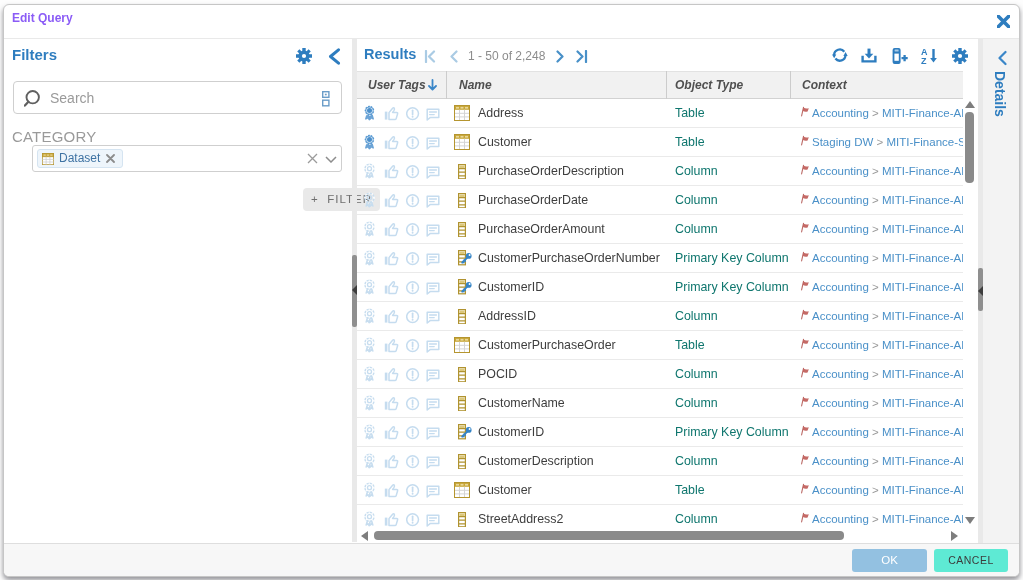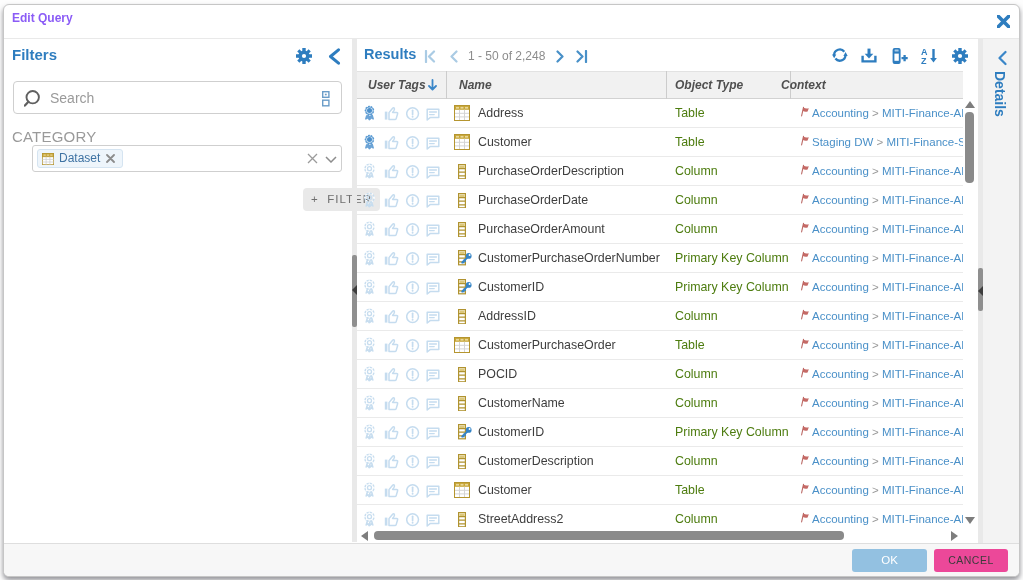--- a/index.html
+++ b/index.html
@@ -29,40 +29,40 @@
   #resultsTitle { left:364px; top:46px; font-size:14.5px; font-weight:bold; color:#2e7dbf; }
   #pageLabel { left:468px; top:49px; font-size:12px; font-weight:normal; color:#8c8c8c; }
   
   #thead { left:357px; top:71px; width:606px; height:28px; background:#f1f1f1;
      border-top:1px solid #e2e2e2; border-bottom:1px solid #d2d2d2; }
   .thsep { top:71px; width:1px; height:28px; background:#cccccc; }
   .th { top:78px; font-size:12px; font-weight:bold; color:#4f4f4f;font-style:italic; }
   #rows { left:357px; top:99px; width:606px; height:432px; overflow:hidden; }
   .row { position:absolute; left:0; width:606px; height:29px; border-bottom:1px solid #eaeaea; }
   .nameTxt { position:absolute; left:121px; top:7px; font-size:12.4px; color:#3e3e3e; }
-  .typeTxt { position:absolute; left:318px; top:7px; font-size:12.4px; color:#4d7c0f; }
+  .typeTxt { position:absolute; left:318px; top:7px; font-size:12.4px; color:#0f766e; }
   .ctx { position:absolute; left:455px; top:8px; width:151px; overflow:hidden; white-space:nowrap; font-size:11.5px; }
   .ctx .l { color:#4a90c8; }
   .ctx .s { color:#999; }
   
   #vthumbR { left:965px; top:112px; width:9px; height:71px; background:#8a8a8a; border-radius:4px; }
   .arrUp { width:0; height:0; border-left:5px solid transparent; border-right:5px solid transparent; border-bottom:7px solid #7d7d7d; }
   .arrDn { width:0; height:0; border-left:5px solid transparent; border-right:5px solid transparent; border-top:7px solid #7d7d7d; }
   .arrL  { width:0; height:0; border-top:5px solid transparent; border-bottom:5px solid transparent; border-right:7px solid #7d7d7d; }
   .arrR  { width:0; height:0; border-top:5px solid transparent; border-bottom:5px solid transparent; border-left:7px solid #7d7d7d; }
   #hthumb { left:374px; top:531px; width:470px; height:9px; background:#8a8a8a; border-radius:4px; }
   
   #details { left:983px; top:39px; width:36px; height:505px; background:#f3f3f3; }
   #detailsTxt { left:992px; top:71px; writing-mode:vertical-rl; font-size:14px; font-weight:bold; color:#2e7dbf; }
   
   #footer { left:4px; top:543px; width:1015px; height:33px; background:#f7f7f7;
     border-top:1px solid #dedede; border-radius:0 0 5px 5px; }
   .btn { top:549px; height:23px; border-radius:3px; text-align:center; line-height:23px; }
   #okBtn { left:852px; width:75px; background:#93c1e1; color:#fff; font-size:11.5px; }
-  #cancelBtn { left:934px; width:74px; background:#ec4899; color:#3c3c3c; font-size:10.5px; letter-spacing:.5px; }
+  #cancelBtn { left:934px; width:74px; background:#5eead4; color:#3c3c3c; font-size:10.5px; letter-spacing:.5px; }
 </style>
 </head>
 <body>
 <div id="dialog"></div>
 <div class="abs" id="title">Edit Query</div>
 <svg class="abs" id="closeX" width="13" height="13" style="left:997px;top:15px" viewBox="0 0 13 13">
   <path d="M1 1 L12 12 M12 1 L1 12" stroke="#2e7dbf" stroke-width="3.6" stroke-linecap="round"></path>
 </svg>
 <div class="abs" id="hdrline"></div>
 
@@ -173,21 +173,21 @@
 <div class="abs" id="thead"></div>
 <div class="abs thsep" style="left:446px"></div>
 <div class="abs thsep" style="left:666px"></div>
 <div class="abs thsep" style="left:790px"></div>
 <div class="abs th" style="left:368px">User Tags</div>
 <svg class="abs" width="9" height="12" style="left:428px;top:79px" viewBox="0 0 9 12">
   <path d="M4.5 1 V10 M1 7 L4.5 10.5 L8 7" stroke="#3a86c8" stroke-width="1.8" fill="none" stroke-linecap="round" stroke-linejoin="round"></path>
 </svg>
 <div class="abs th" style="left:459px">Name</div>
 <div class="abs th" style="left:675px">Object Type</div>
-<div class="abs th" style="left:781px">Context</div>
+<div class="abs th" style="left:802px">Context</div>
 
 <svg width="0" height="0" style="position:absolute">
 <defs>
 <g id="symRibbonOut">
   <circle cx="6.5" cy="5.7" r="4.5" fill="none" stroke="#c7ddef" stroke-width="1.5"></circle>
   <circle cx="6.5" cy="5.7" r="4.5" fill="none" stroke="#fff" stroke-width="1.7" stroke-dasharray="1.1 2.2"></circle>
   <circle cx="6.5" cy="5.7" r="2.0" fill="none" stroke="#c7ddef" stroke-width="1.3"></circle>
   <path d="M4.5 9.8 L3.2 13.9 L5.1 12.8 L6.1 14.7 L7.1 10.4" fill="none" stroke="#c7ddef" stroke-width="1.6" stroke-linejoin="round"></path>
   <path d="M8.5 9.8 L9.8 13.9 L7.9 12.8 L6.9 14.7" fill="none" stroke="#c7ddef" stroke-width="1.6" stroke-linejoin="round"></path>
 </g>

